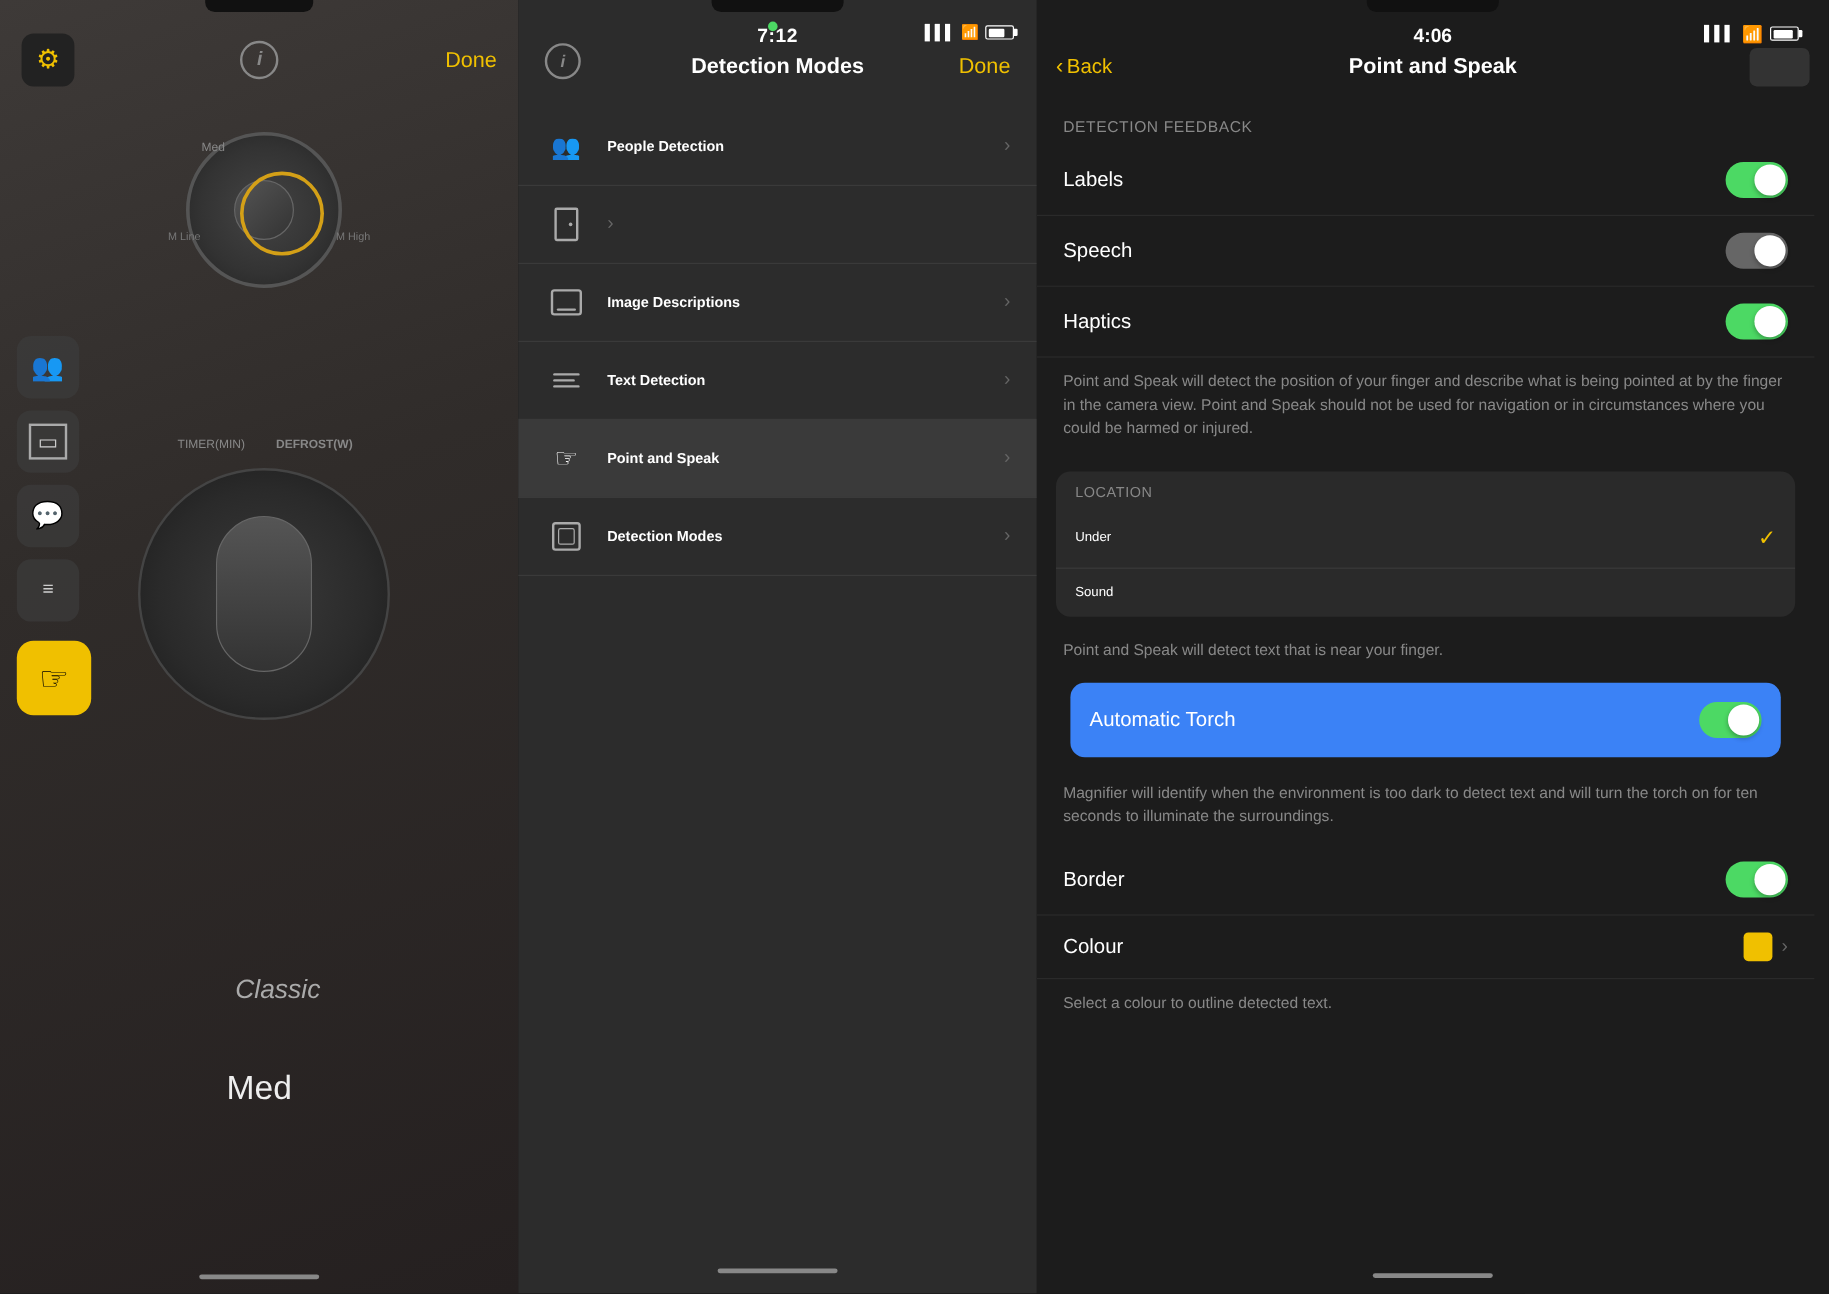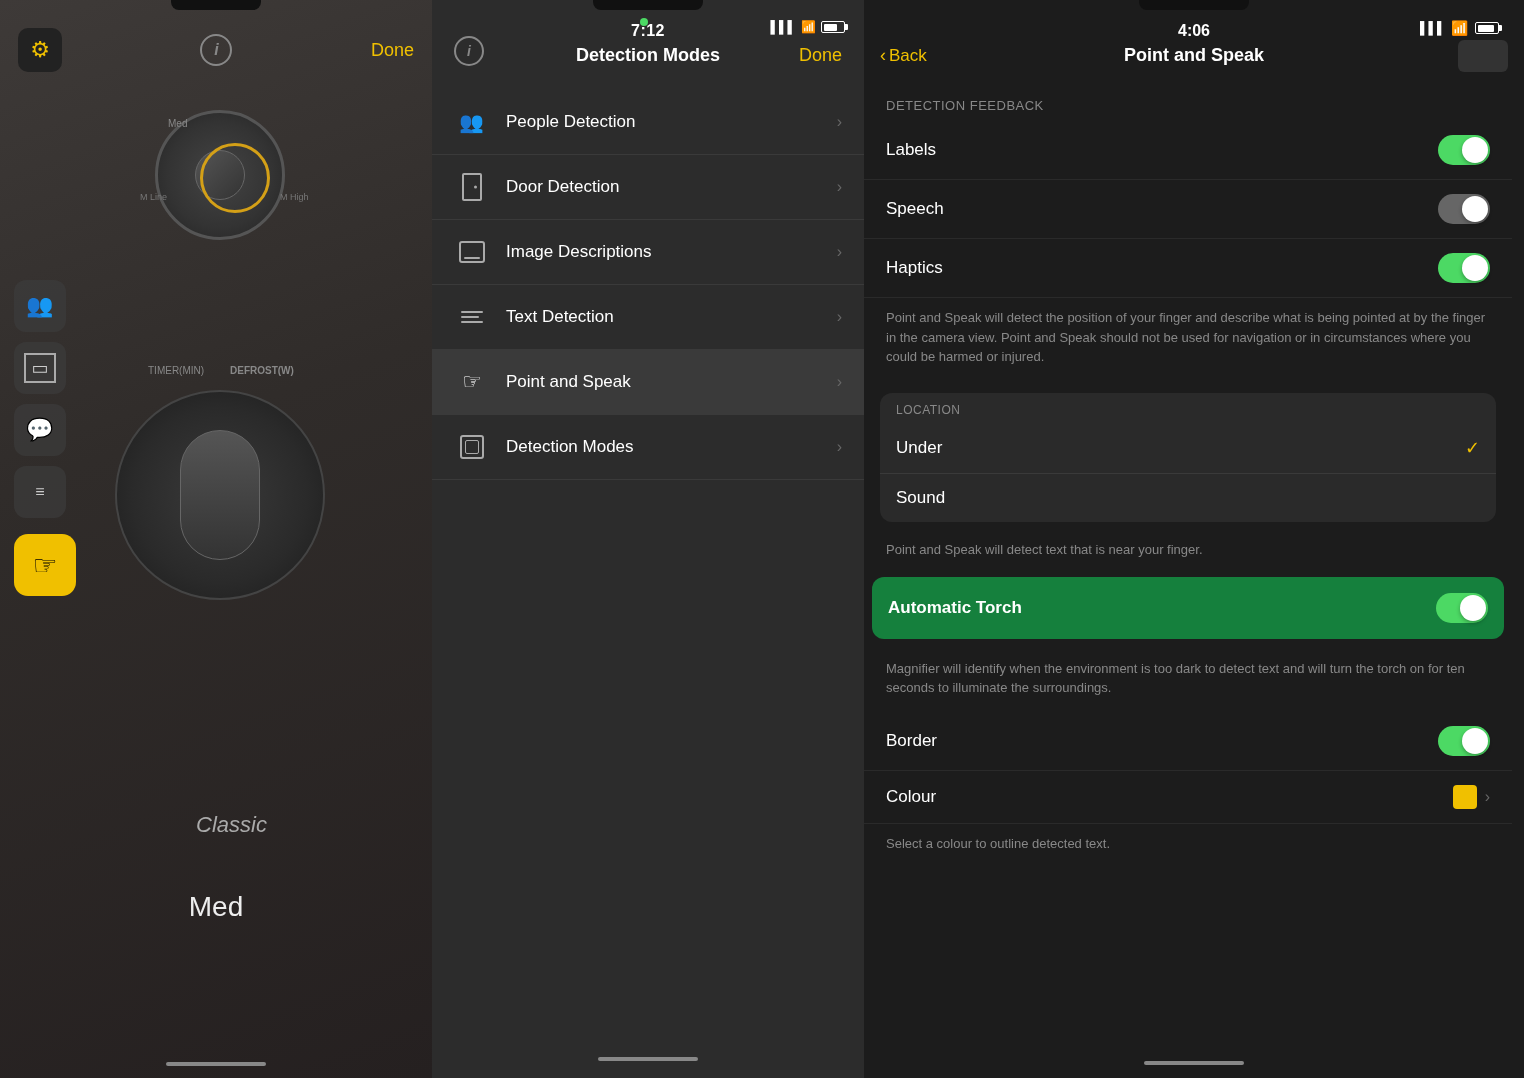--- a/index.html
+++ b/index.html
@@ -329,22 +329,22 @@
       align-items: center;
       justify-content: center;
       color: #aaa;
       font-size: 20px;
       margin-right: 16px;
       flex-shrink: 0;
     }
     .detection-item-label {
       flex: 1;
       color: #fff;
-      font-size: 17px;
-      font-weight: 400;
+      font-size: 12px;
+      font-weight: 700;
     }
     .detection-item-chevron {
       color: #666;
       font-size: 16px;
     }
     .panel2-bottom-bar {
       height: 30px;
       display: flex;
       justify-content: center;
       align-items: center;
@@ -497,37 +497,36 @@
       align-items: center;
       justify-content: space-between;
       padding: 14px 16px;
       border-bottom: 1px solid #3a3a3a;
     }
     .location-option:last-child {
       border-bottom: none;
     }
     .location-option-label {
       color: #fff;
-      font-size: 17px;
+      font-size: 11px;
     }
     .check-mark {
       color: #f0c000;
       font-size: 18px;
     }
     .location-desc {
       color: #888;
       font-size: 13px;
       padding: 8px 22px 10px;
     }
     .auto-torch-section {
-      margin: 10px 8px;
-      background: #15803d;
+      margin: 10px 28px;
+      background: #3b82f6;
       border-radius: 12px;
       overflow: hidden;
-      font-weight: bold;
     }
     .auto-torch-row {
       display: flex;
       align-items: center;
       justify-content: space-between;
       padding: 16px 16px;
     }
     .auto-torch-label {
       color: #fff;
       font-size: 17px;
@@ -656,21 +655,20 @@
       <div class="detection-item-label">People Detection</div>
       <div class="detection-item-chevron">›</div>
     </div>
 
     <div class="detection-item">
       <div class="detection-item-icon">
         <div style="width:20px;height:28px;border:2px solid #aaa;border-radius:2px;position:relative;">
           <div style="position:absolute;right:3px;top:50%;transform:translateY(-50%);width:3px;height:3px;background:#aaa;border-radius:50%;"></div>
         </div>
       </div>
-      <div class="detection-item-label">Door Detection</div>
       <div class="detection-item-chevron">›</div>
     </div>
 
     <div class="detection-item">
       <div class="detection-item-icon">
         <div style="width:26px;height:22px;border:2px solid #aaa;border-radius:3px;display:flex;align-items:flex-end;justify-content:center;padding-bottom:2px;">
           <div style="width:16px;height:2px;background:#aaa;border-radius:1px;"></div>
         </div>
       </div>
       <div class="detection-item-label">Image Descriptions</div>

